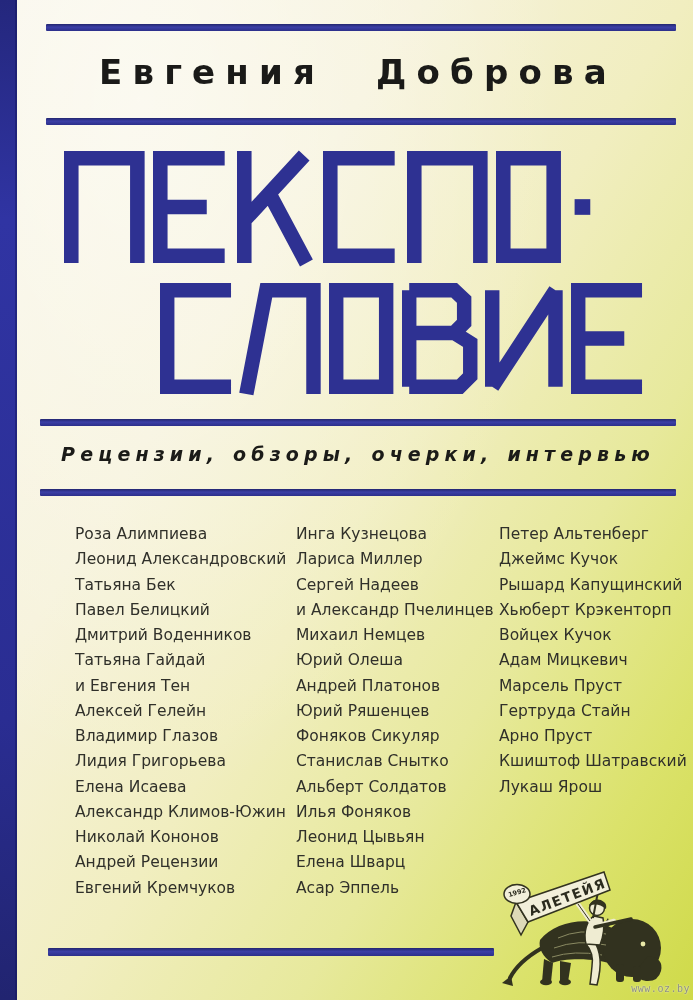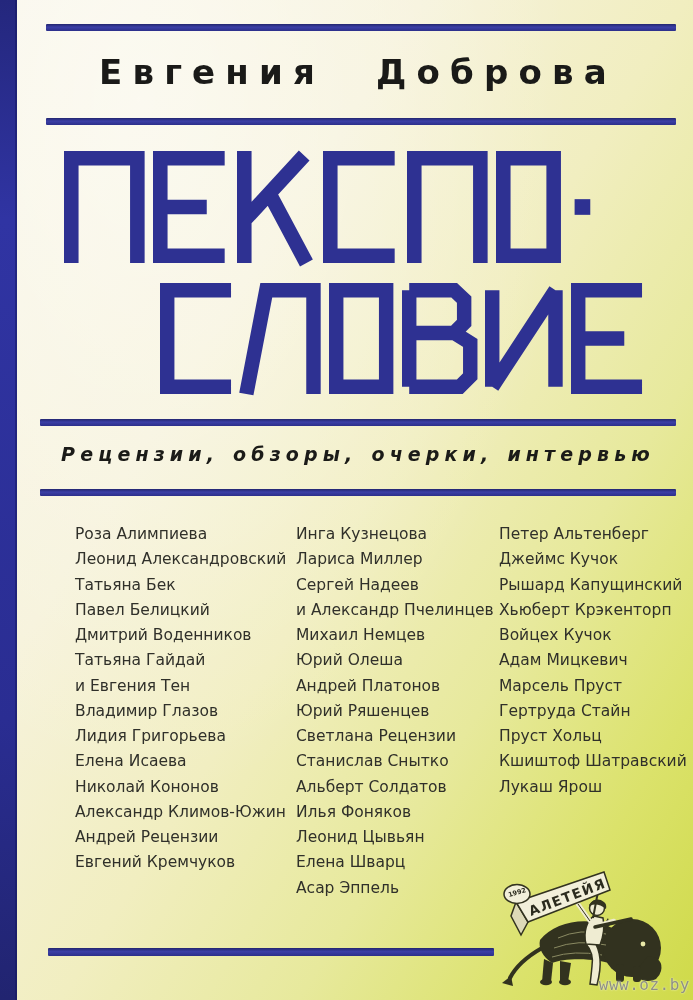--- a/index.html
+++ b/index.html
@@ -40,21 +40,21 @@
   .col-2{left:296px;}
   .col-3{left:499px;}
   .name{
     height:25.25px;line-height:25.25px;font-size:15.5px;font-weight:500;
     color:#30302a;white-space:nowrap;
   }
   .logo{position:absolute;left:500px;top:860px;width:162px;height:126px;overflow:visible;}
   .watermark{
     position:absolute;right:3px;bottom:6px;
     font-family:"DejaVu Sans Mono","Liberation Mono",monospace;
-    font-size:16px;color:#8f9084;letter-spacing:0.5px;
+    font-size:10px;color:#8f9084;letter-spacing:0.5px;
     text-shadow:0 0 2px rgba(255,255,255,0.85);
   }
 </style>
 </head>
 <body>
 
 <div class="page">
 
   <div class="spine"></div>
 
@@ -115,55 +115,56 @@
   <div class="rule rule-4"></div>
 
   <div class="names-col col-1">
       <div class="name">Роза Алимпиева</div>
       <div class="name">Леонид Александровский</div>
       <div class="name">Татьяна Бек</div>
       <div class="name">Павел Белицкий</div>
       <div class="name">Дмитрий Воденников</div>
       <div class="name">Татьяна Гайдай</div>
       <div class="name">и Евгения Тен</div>
+      <div class="name">Алексей Гелейн</div>
       <div class="name">Владимир Глазов</div>
       <div class="name">Лидия Григорьева</div>
       <div class="name">Елена Исаева</div>
+      <div class="name">Александр Климов-Южин</div>
       <div class="name">Николай Кононов</div>
-      <div class="name">Александр Климов-Южин</div>
       <div class="name">Андрей Рецензии</div>
       <div class="name">Евгений Кремчуков</div>
     </div>
   <div class="names-col col-2">
       <div class="name">Инга Кузнецова</div>
       <div class="name">Лариса Миллер</div>
       <div class="name">Сергей Надеев</div>
       <div class="name">и Александр Пчелинцев</div>
       <div class="name">Михаил Немцев</div>
       <div class="name">Юрий Олеша</div>
       <div class="name">Андрей Платонов</div>
       <div class="name">Юрий Ряшенцев</div>
-      <div class="name">Светлана Рецензии</div>
+      <div class="name">Фоняков Сикуляр</div>
       <div class="name">Станислав Снытко</div>
       <div class="name">Альберт Солдатов</div>
       <div class="name">Илья Фоняков</div>
       <div class="name">Леонид Цывьян</div>
       <div class="name">Елена Шварц</div>
       <div class="name">Асар Эппель</div>
     </div>
   <div class="names-col col-3">
       <div class="name">Петер Альтенберг</div>
       <div class="name">Джеймс Кучок</div>
       <div class="name">Рышард Капущинский</div>
       <div class="name">Хьюберт Крэкенторп</div>
       <div class="name">Войцех Кучок</div>
       <div class="name">Адам Мицкевич</div>
       <div class="name">Марсель Пруст</div>
       <div class="name">Гертруда Стайн</div>
-      <div class="name">Пруст Хольц</div>
+      <div class="name">Арно Пруст</div>
       <div class="name">Кшиштоф Шатравский</div>
       <div class="name">Лукаш Ярош</div>
     </div>
 
   <div class="rule rule-bottom"></div>
 
   <svg class="logo" viewBox="0 0 162 126">
 
     <path d="M42,88 C28,96 16,106 10,118" stroke="#32321f" stroke-width="4" fill="none" stroke-linecap="round"></path>
     <path d="M11,116 l-9,7 l11,3 z" fill="#32321f"></path>

